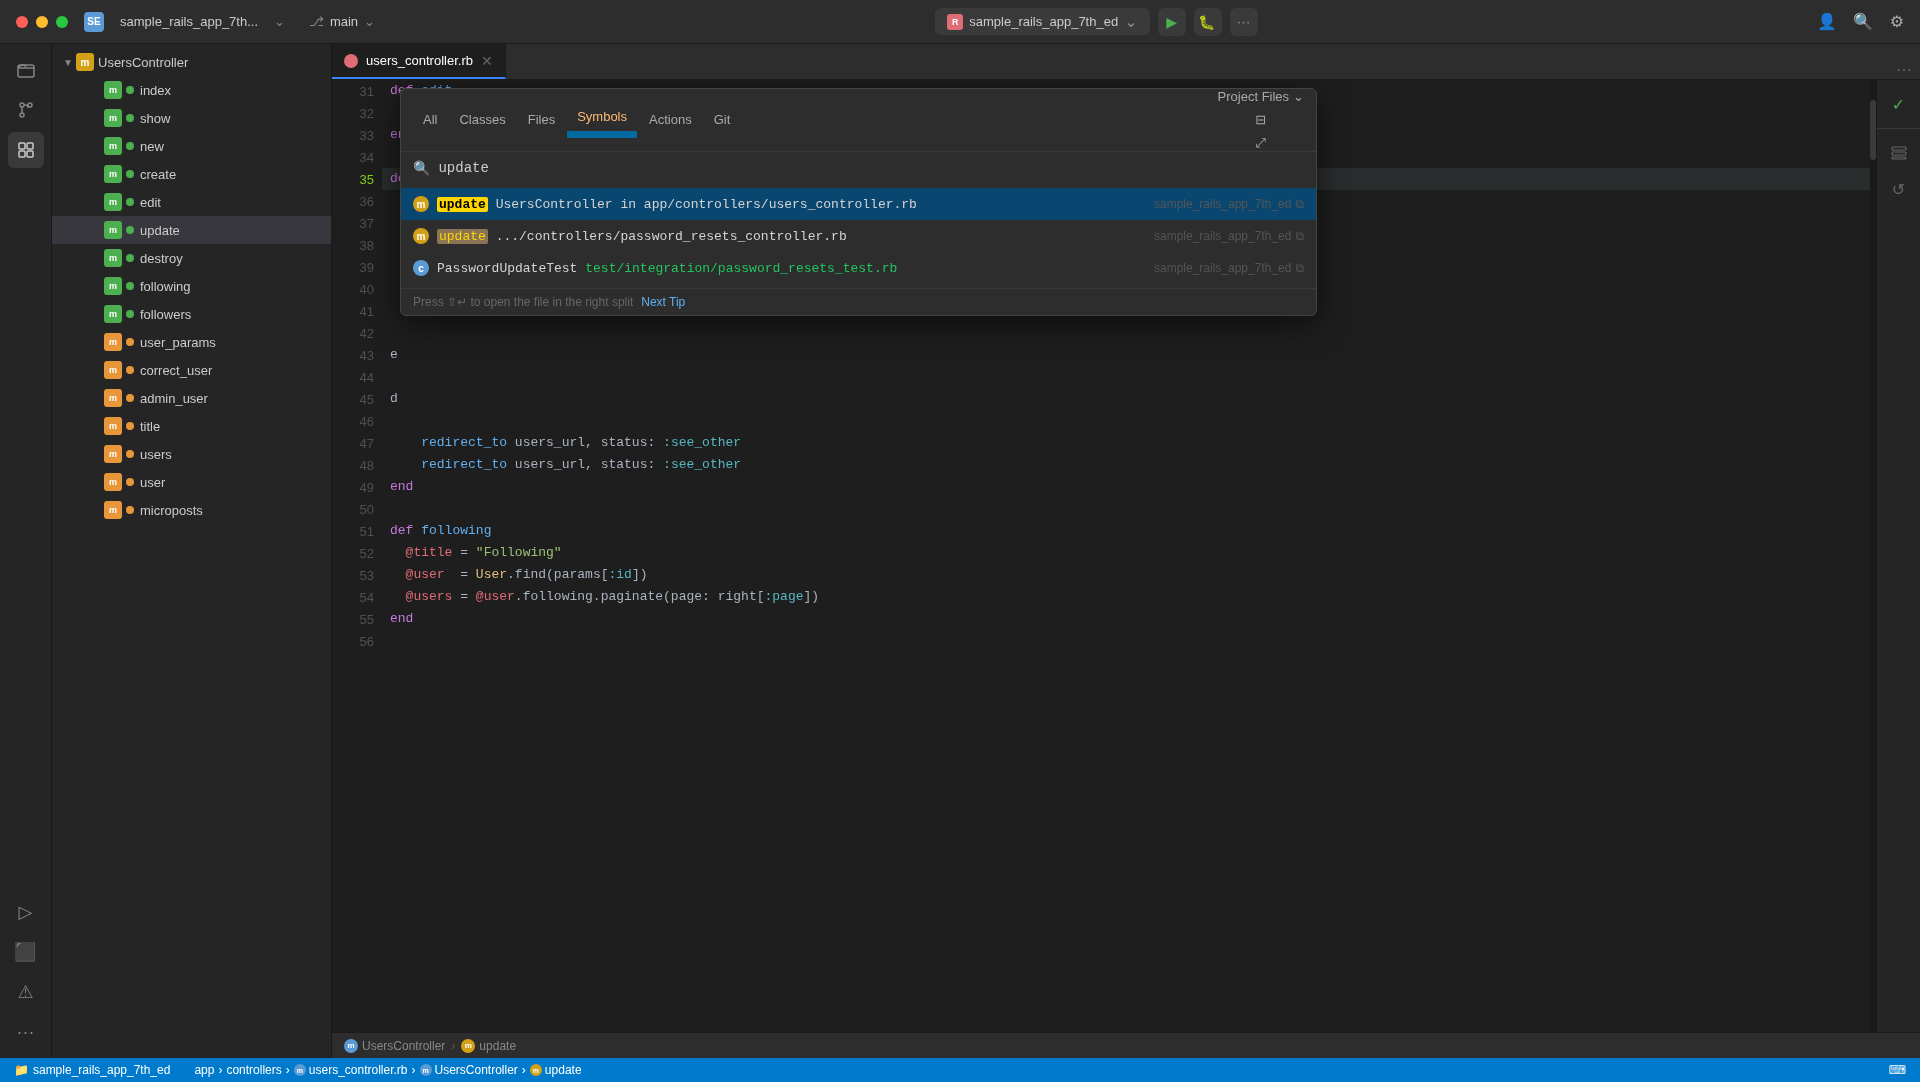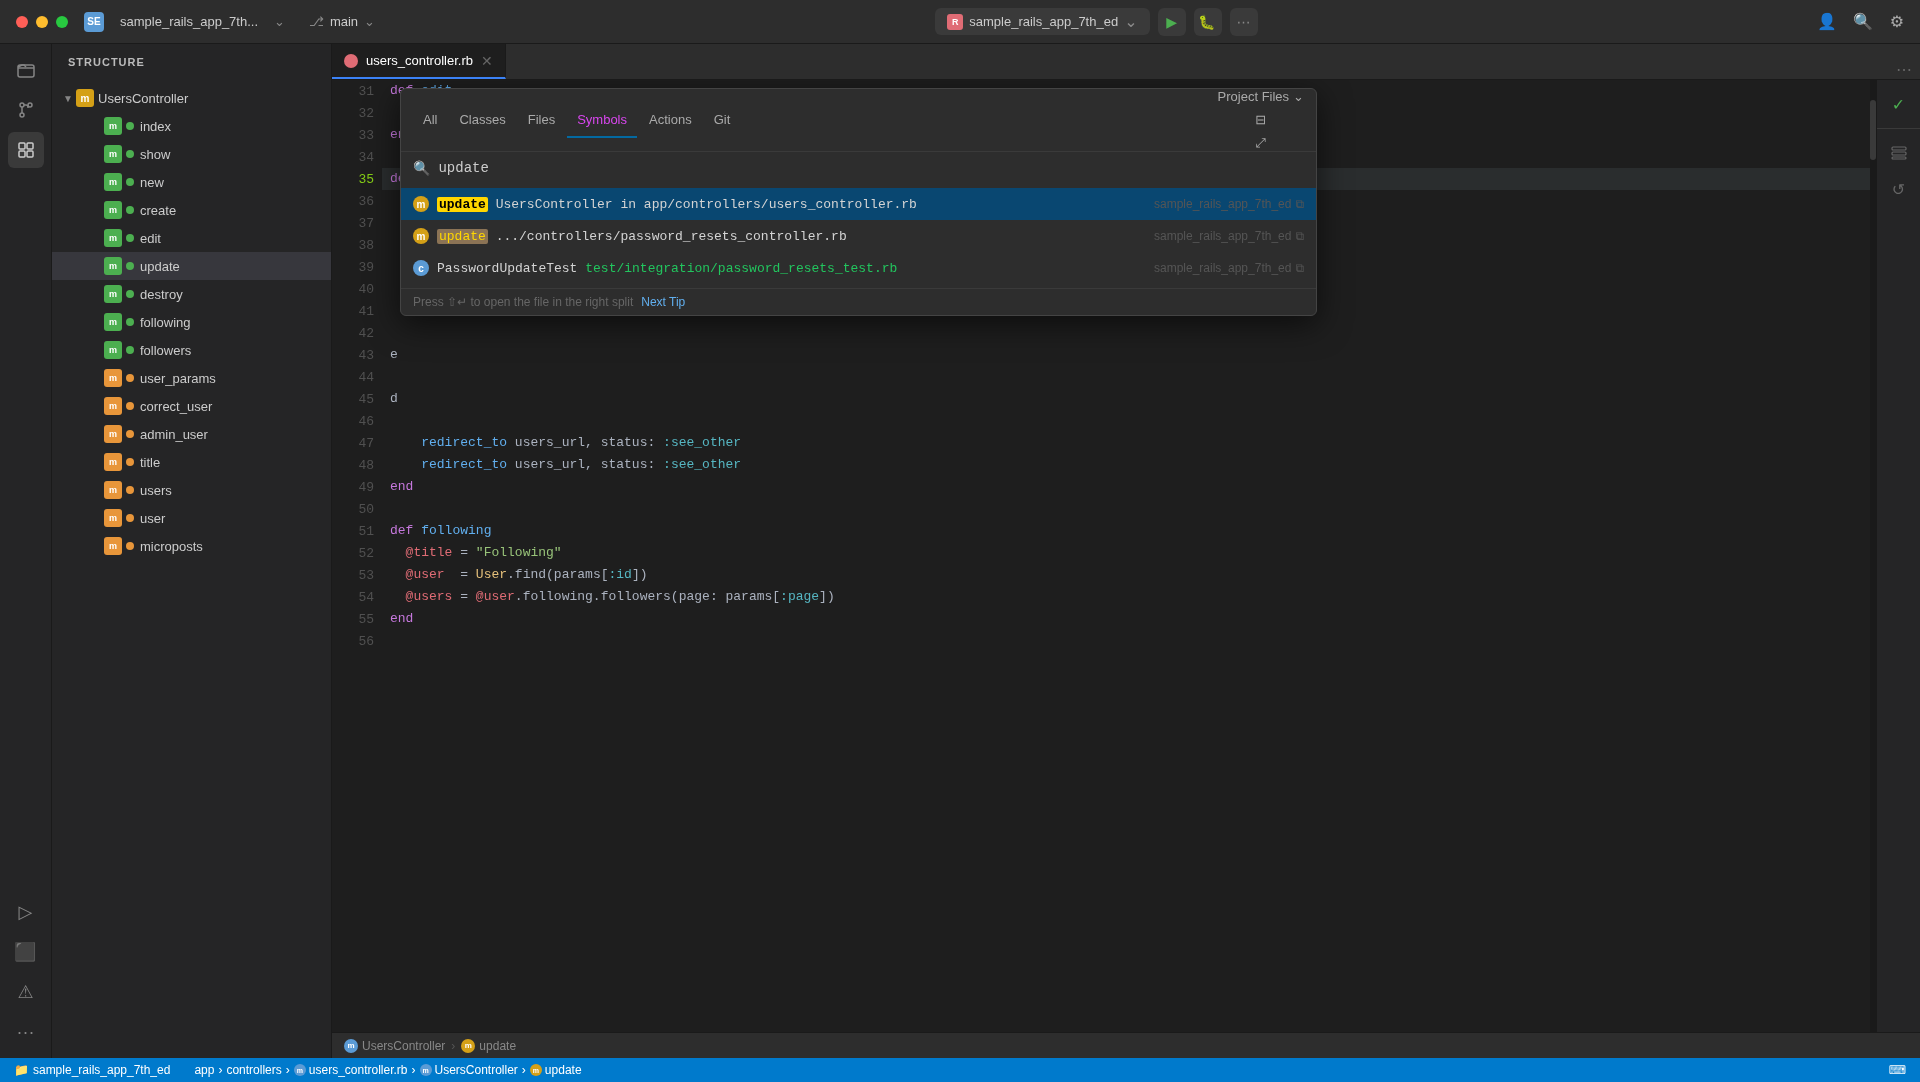--- a/index.html
+++ b/index.html
@@ -328,22 +328,22 @@
       height: 36px;
       display: flex;
       align-items: center;
       padding: 0 10px;
       font-size: 13px;
       color: #aaa;
       cursor: pointer;
       border-bottom: 2px solid transparent;
     }
     .search-tab.active {
-      color: #d946ef;
-      border-bottom: 2px solid #0369a1;
+      color: #fdba74;
+      border-bottom: 7px solid #0369a1;
     }
     .search-tab-spacer { flex: 1; }
     .search-right-controls {
       display: flex;
       align-items: center;
       gap: 8px;
       color: #aaa;
       font-size: 13px;
       flex-direction: column;
     }
@@ -492,21 +492,21 @@
       display: flex;
       flex-direction: column;
       width: 50px;
       flex-shrink: 0;
     }
     .editor-line-num {
       height: 22px;
       text-align: right;
       padding-right: 8px;
       font-size: 13px;
-      font-family: Liberation Mono, monospace;
+      font-family: Liberation Sans, sans-serif;
       color: #505050;
       display: flex;
       align-items: center;
       justify-content: flex-end;
     }
     .editor-line-num.current { color: #84cc16; }
   </style>
 </head>
 <body>
 
@@ -572,23 +572,20 @@
     <div class="activity-spacer"></div>
     <div class="activity-bottom">
       <div class="activity-icon">▷</div>
       <div class="activity-icon">⬛</div>
       <div class="activity-icon">⚠</div>
       <div class="activity-icon">···</div>
     </div>
   </div>
 
   <div class="sidebar">
-    <div class="sidebar-header">
-      <span>Structure</span>
-    </div>
     <div class="sidebar-tree">
 
       <div class="tree-item parent">
         <span class="tree-arrow">▼</span>
         <div class="tree-icon icon-m">m</div>
         <span class="tree-label">UsersController</span>
       </div>
 
       <div class="tree-item tree-child">
         <div class="tree-icon icon-m-green" style="font-size:9px;">m</div>
@@ -756,21 +753,21 @@
         <div class="code-line"><span class="kw">end</span></div>
 
         <div class="code-line"></div>
 
         <div class="code-line"><span class="kw">def </span><span class="fn">following</span></div>
 
         <div class="code-line"><span class="plain">  </span><span class="at">@title</span><span class="plain"> = </span><span class="str">"Following"</span></div>
 
         <div class="code-line"><span class="plain">  </span><span class="at">@user</span><span class="plain">  = </span><span class="cls">User</span><span class="plain">.find(params[</span><span class="sym">:id</span><span class="plain">])</span></div>
 
-        <div class="code-line"><span class="plain">  </span><span class="at">@users</span><span class="plain"> = </span><span class="at">@user</span><span class="plain">.following.followers(page: params[</span><span class="sym">:page</span><span class="plain">])</span></div>
+        <div class="code-line"><span class="plain">  </span><span class="at">@users</span><span class="plain"> = </span><span class="at">@user</span><span class="plain">.following.paginate(page: right[</span><span class="sym">:page</span><span class="plain">])</span></div>
 
 
         <div class="code-line"><span class="kw">end</span></div>
       </div>
 
       <div class="minimap">
         <div class="minimap-thumb"></div>
       </div>
 
       <div class="search-overlay" style="width: 917px; left: 60px;">

